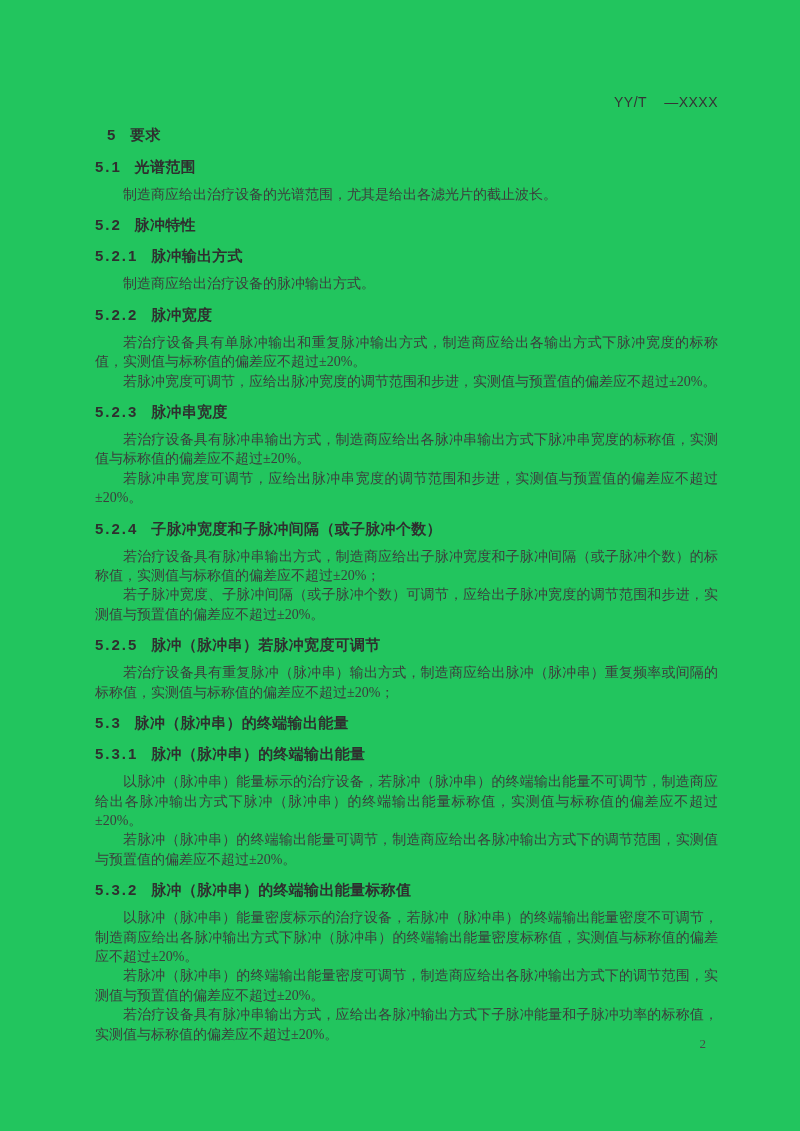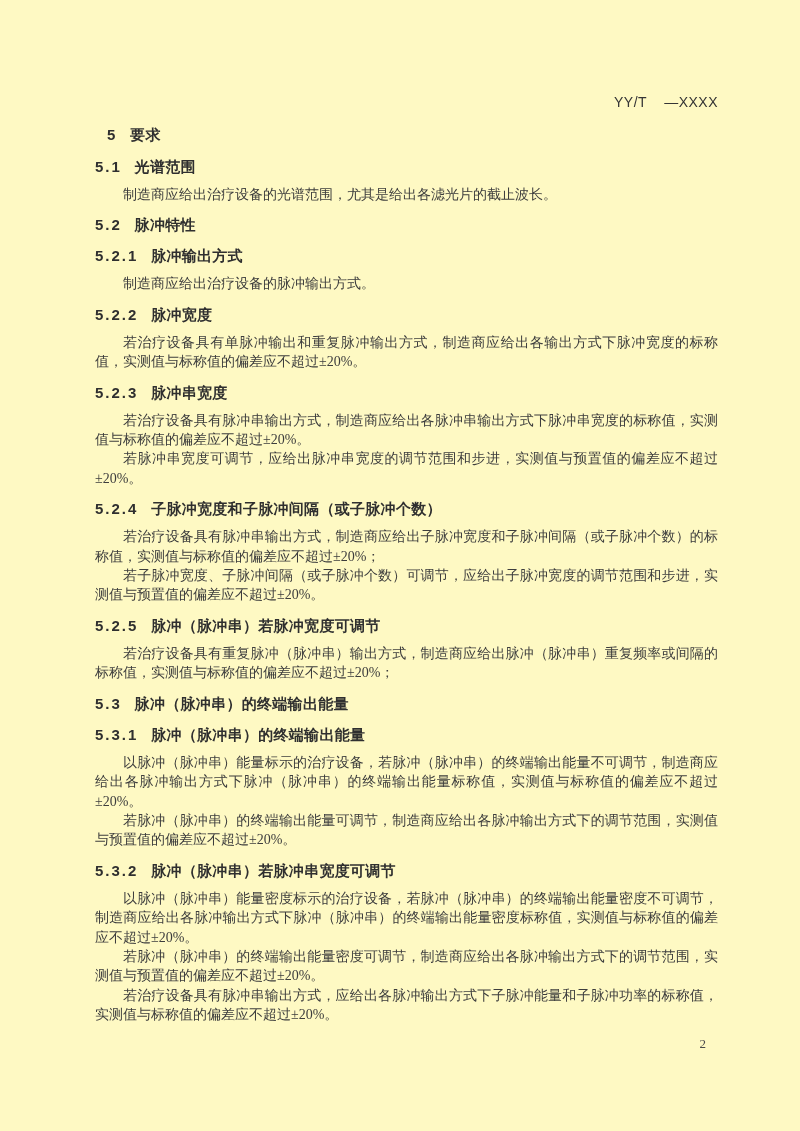--- a/index.html
+++ b/index.html
@@ -5,21 +5,21 @@
   html, body {
     margin: 0;
     padding: 0;
     background: #f6f6f4;
   }
   .page {
     position: relative;
     width: 800px;
     height: 1131px;
     margin: 0 auto;
-    background: #fef9c3;
+    background: #22c55e;
     box-sizing: border-box;
     padding: 94px 82px 0 95px;
     font-family: "Liberation Serif", "DejaVu Serif", serif;
     color: #3d3d3d;
     overflow: hidden;
   }
   .page-header {
     text-align: right;
     font-family: "Liberation Sans", "DejaVu Sans", sans-serif;
     font-size: 14px;
@@ -75,39 +75,40 @@
     <h2 class="sec-heading"><span class="num">5.1</span><span class="ttl">光谱范围</span></h2>
     <p class="para">制造商应给出治疗设备的光谱范围，尤其是给出各滤光片的截止波长。</p>
 
     <h2 class="sec-heading"><span class="num">5.2</span><span class="ttl">脉冲特性</span></h2>
 
     <h2 class="sec-heading"><span class="num">5.2.1</span><span class="ttl">脉冲输出方式</span></h2>
     <p class="para">制造商应给出治疗设备的脉冲输出方式。</p>
 
     <h2 class="sec-heading"><span class="num">5.2.2</span><span class="ttl">脉冲宽度</span></h2>
     <p class="para">若治疗设备具有单脉冲输出和重复脉冲输出方式，制造商应给出各输出方式下脉冲宽度的标称值，实测值与标称值的偏差应不超过±20%。</p>
+    <p class="para">若脉冲宽度可调节，应给出脉冲宽度的调节范围和步进，实测值与预置值的偏差应不超过±20%。</p>
 
     <h2 class="sec-heading"><span class="num">5.2.3</span><span class="ttl">脉冲串宽度</span></h2>
     <p class="para">若治疗设备具有脉冲串输出方式，制造商应给出各脉冲串输出方式下脉冲串宽度的标称值，实测值与标称值的偏差应不超过±20%。</p>
     <p class="para">若脉冲串宽度可调节，应给出脉冲串宽度的调节范围和步进，实测值与预置值的偏差应不超过±20%。</p>
 
     <h2 class="sec-heading"><span class="num">5.2.4</span><span class="ttl">子脉冲宽度和子脉冲间隔（或子脉冲个数）</span></h2>
     <p class="para">若治疗设备具有脉冲串输出方式，制造商应给出子脉冲宽度和子脉冲间隔（或子脉冲个数）的标称值，实测值与标称值的偏差应不超过±20%；</p>
     <p class="para">若子脉冲宽度、子脉冲间隔（或子脉冲个数）可调节，应给出子脉冲宽度的调节范围和步进，实测值与预置值的偏差应不超过±20%。</p>
 
     <h2 class="sec-heading"><span class="num">5.2.5</span><span class="ttl">脉冲（脉冲串）若脉冲宽度可调节</span></h2>
     <p class="para">若治疗设备具有重复脉冲（脉冲串）输出方式，制造商应给出脉冲（脉冲串）重复频率或间隔的标称值，实测值与标称值的偏差应不超过±20%；</p>
 
     <h2 class="sec-heading"><span class="num">5.3</span><span class="ttl">脉冲（脉冲串）的终端输出能量</span></h2>
 
     <h2 class="sec-heading"><span class="num">5.3.1</span><span class="ttl">脉冲（脉冲串）的终端输出能量</span></h2>
     <p class="para">以脉冲（脉冲串）能量标示的治疗设备，若脉冲（脉冲串）的终端输出能量不可调节，制造商应给出各脉冲输出方式下脉冲（脉冲串）的终端输出能量标称值，实测值与标称值的偏差应不超过±20%。</p>
     <p class="para">若脉冲（脉冲串）的终端输出能量可调节，制造商应给出各脉冲输出方式下的调节范围，实测值与预置值的偏差应不超过±20%。</p>
 
-    <h2 class="sec-heading"><span class="num">5.3.2</span><span class="ttl">脉冲（脉冲串）若脉冲串宽度可调节</span></h2>
+    <h2 class="sec-heading"><span class="num">5.3.2</span><span class="ttl">脉冲（脉冲串）的终端输出能量标称值</span></h2>
     <p class="para">以脉冲（脉冲串）能量密度标示的治疗设备，若脉冲（脉冲串）的终端输出能量密度不可调节，制造商应给出各脉冲输出方式下脉冲（脉冲串）的终端输出能量密度标称值，实测值与标称值的偏差应不超过±20%。</p>
     <p class="para">若脉冲（脉冲串）的终端输出能量密度可调节，制造商应给出各脉冲输出方式下的调节范围，实测值与预置值的偏差应不超过±20%。</p>
 
     <p class="para">若治疗设备具有脉冲串输出方式，应给出各脉冲输出方式下子脉冲能量和子脉冲功率的标称值，实测值与标称值的偏差应不超过±20%。</p>
 
   </div>
 
   <div class="page-footer">
     <span>2</span>
   </div>

